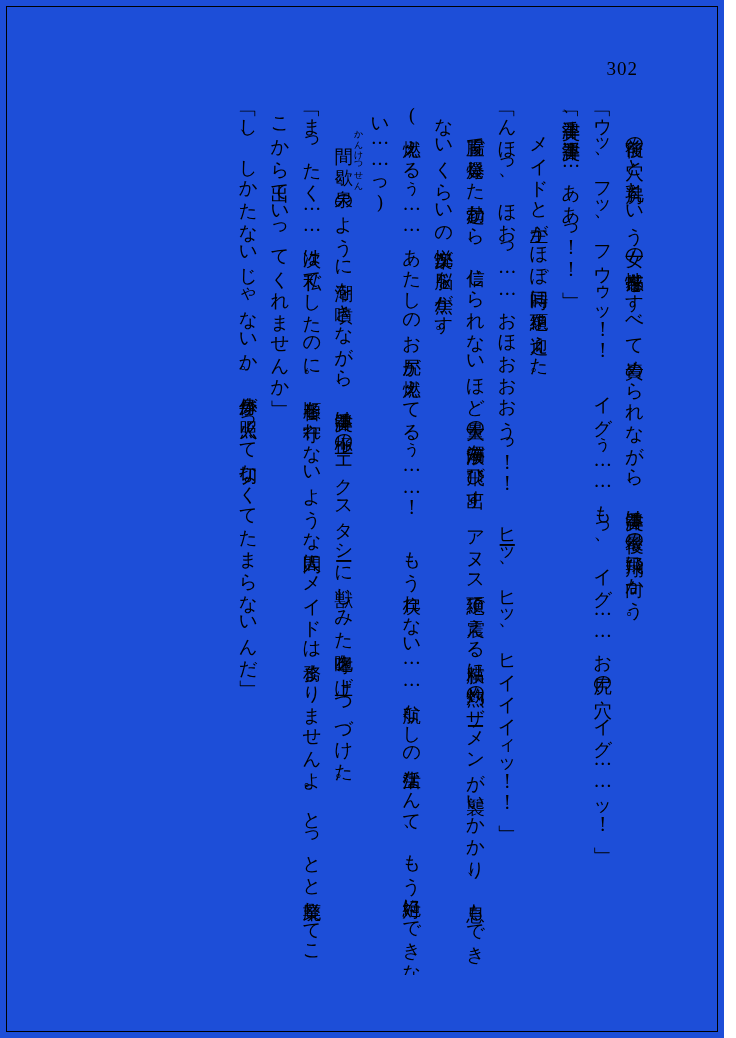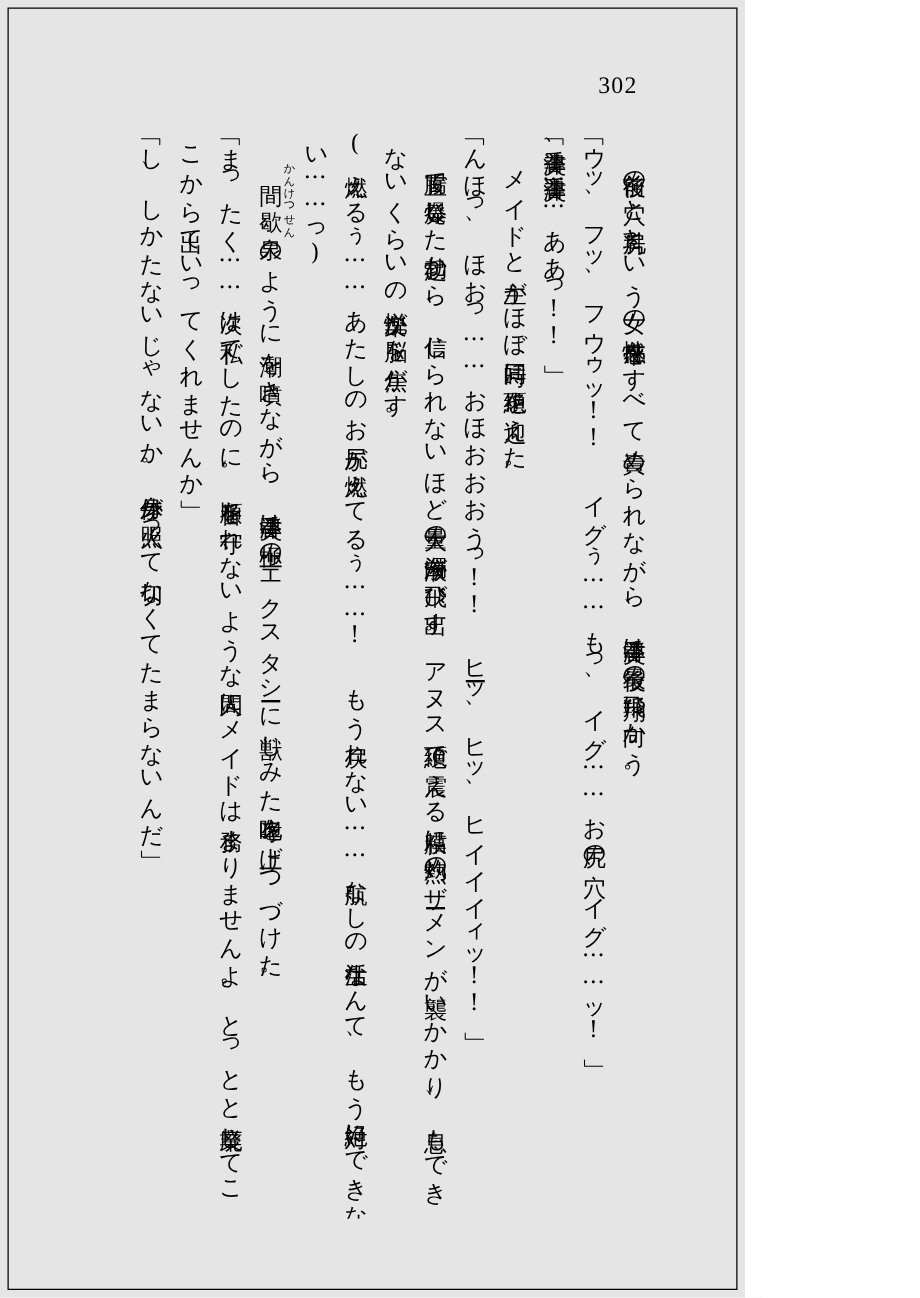--- a/index.html
+++ b/index.html
@@ -9,23 +9,23 @@
   }
   body {
     width: 736px;
     height: 1038px;
     font-family: "Liberation Serif", "DejaVu Serif", serif;
     color: #000000;
     overflow: hidden;
   }
   .page {
     position: relative;
-    width: 596px;
+    width: 724px;
     height: 1038px;
-    background: #e5e5e5;
+    background: #1d4ed8;
     box-sizing: border-box;
   }
   
   .page-frame {
     position: absolute;
     left: 6px;
     top: 6px;
     right: 6px;
     bottom: 6px;
     border: 1px solid #000000;

